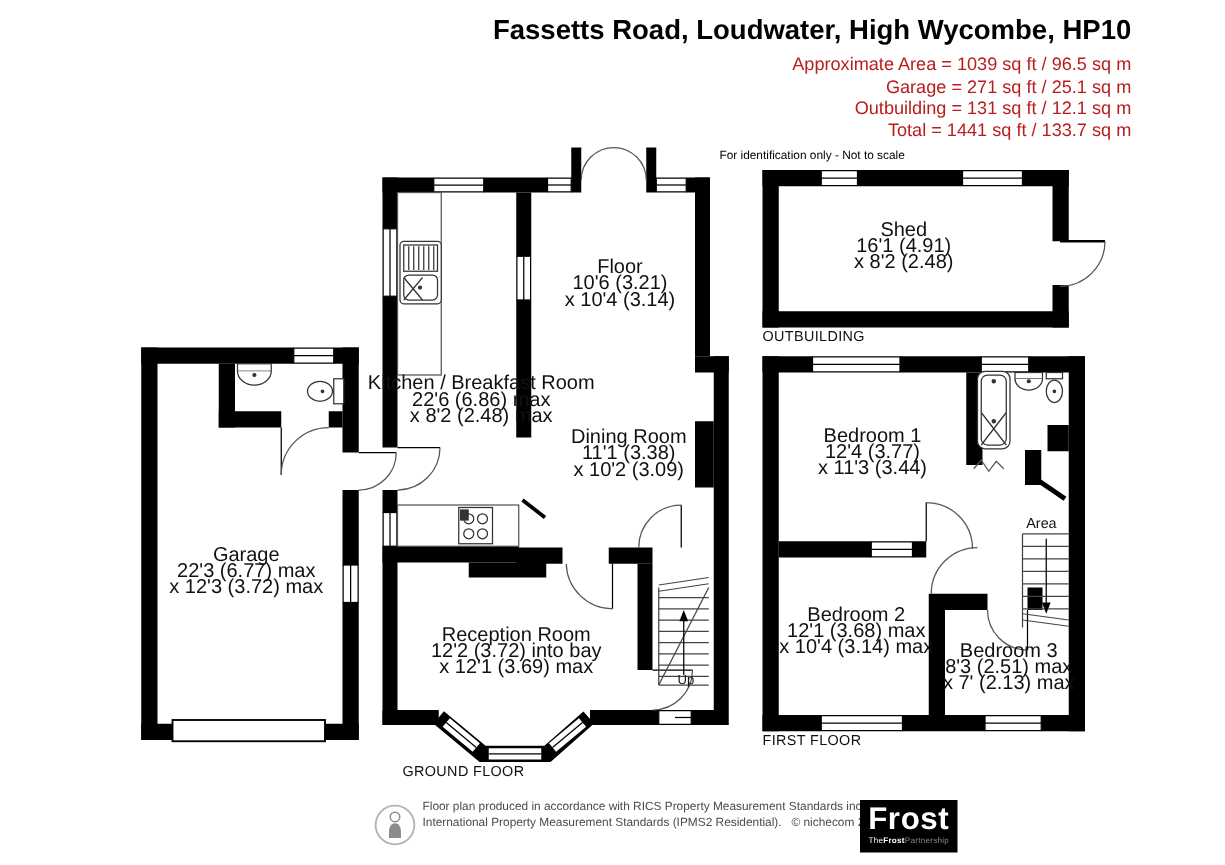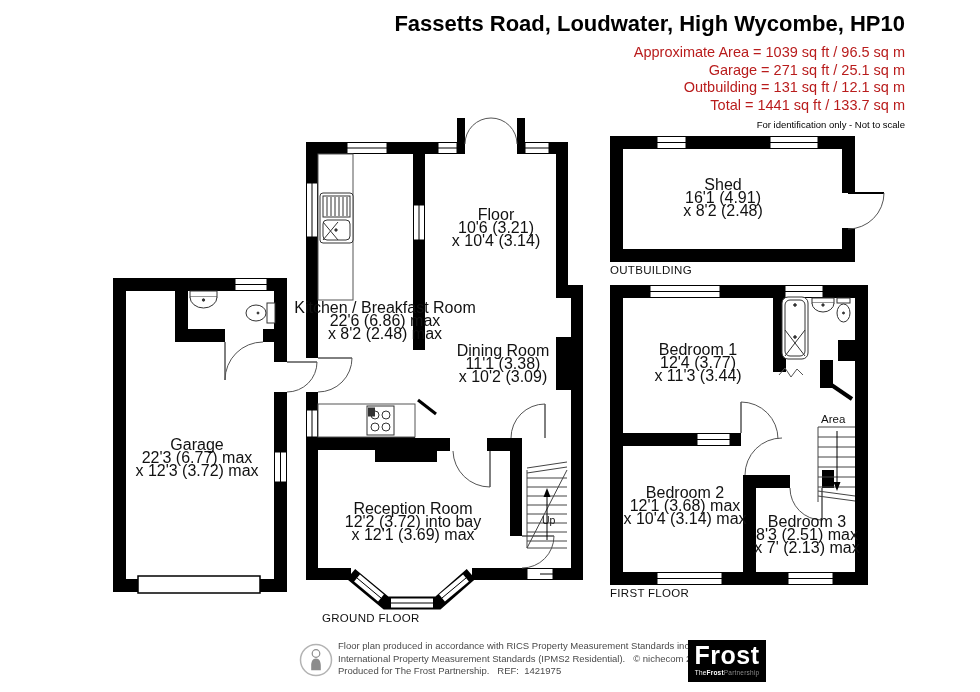--- a/index.html
+++ b/index.html
@@ -3,21 +3,21 @@
 <meta charset="utf-8">
 <style>
   html,body{margin:0;padding:0;background:#fff;}
   .canvas{position:relative;width:980px;height:692px;background:#ffffff;
           font-family:"Liberation Sans",sans-serif;overflow:hidden;color:#111;}
   
   .hdr{position:absolute;top:12px;right:75px;text-align:right;margin-left:16px;}
   .hdr .title{font-size:22px;font-weight:bold;line-height:24px;color:#000;white-space:nowrap;}
   .hdr .stats{margin-top:8px;}
   .hdr .stats div{font-size:14.5px;line-height:17.5px;color:#b91c1c;white-space:nowrap;}
-  .hdr .note{margin-top:5px;font-size:9.5px;color:#000;}
+  .hdr .note{margin-top:5px;font-size:9.5px;color:#000;text-align:center;}
   
   svg.plan{position:absolute;left:0;top:0;}
   
   .room-label{position:absolute;transform:translate(-50%,-50%);text-align:center;
               font-size:16px;line-height:13px;color:#111;white-space:nowrap;}
   .floor-label{position:absolute;font-size:11.5px;color:#111;letter-spacing:.3px;white-space:nowrap;}
   .dir-label{position:absolute;font-size:10.5px;color:#111;white-space:nowrap;}
   
   .footer-text{position:absolute;left:338px;top:640px;font-size:9.5px;line-height:12.5px;color:#4a4a4a;}
   .footer-text div{white-space:pre;}
@@ -376,33 +376,32 @@
   </div>
   <div class="room-label" style="left:807px;top:534px;">
     <span style="display:block">Bedroom 3</span>
     <span style="display:block">8'3 (2.51) max</span>
     <span style="display:block">x 7' (2.13) max</span>
   </div>
 
   <div class="floor-label" style="left:322px;top:612px;">GROUND FLOOR</div>
   <div class="floor-label" style="left:610px;top:587px;">FIRST FLOOR</div>
   <div class="floor-label" style="left:610px;top:264px;">OUTBUILDING</div>
-  <div class="dir-label" style="left:510px;top:514px;padding-left:32px;">Up</div>
+  <div class="dir-label" style="left:510px;top:538px;padding-left:32px;">Up</div>
   <div class="dir-label" style="left:821px;top:413px;font-size:11.5px;">Area</div>
 
   <svg class="nichecom" width="34" height="34" viewBox="0 0 34 34">
     <circle cx="17" cy="17" r="15.5" fill="none" stroke="#b3b3b3" stroke-width="1.5"></circle>
     <circle cx="17" cy="10.5" r="3.8" fill="none" stroke="#8c8c8c" stroke-width="1.2"></circle>
     <path d="M17,15.5 c-3.4,0 -4.8,3.2 -4.8,7.2 l0,4.6 h9.6 l0,-4.6 c0,-4 -1.4,-7.2 -4.8,-7.2 z" fill="#8c8c8c"></path>
   </svg>
 
   <div class="footer-text">
     <div>Floor plan produced in accordance with RICS Property Measurement Standards incorporating</div>
     <div>International Property Measurement Standards (IPMS2 Residential).   © nichecom 2026.</div>
-    <div>Produced for The Frost Partnership.   REF:  1421975</div>
   </div>
 
   <div class="frost">
     <span class="main">Frost</span>
     <span class="sub"><span>The</span><span class="b">Frost</span><span class="p">Partnership</span></span>
   </div>
 
 </div>
 
 </body></html>

